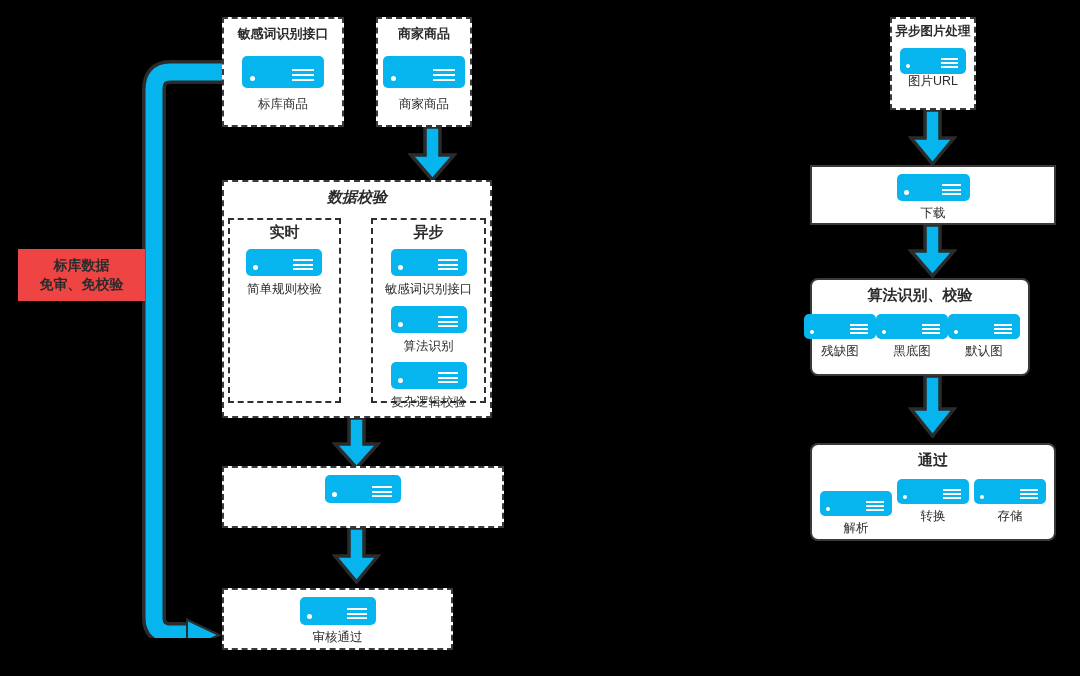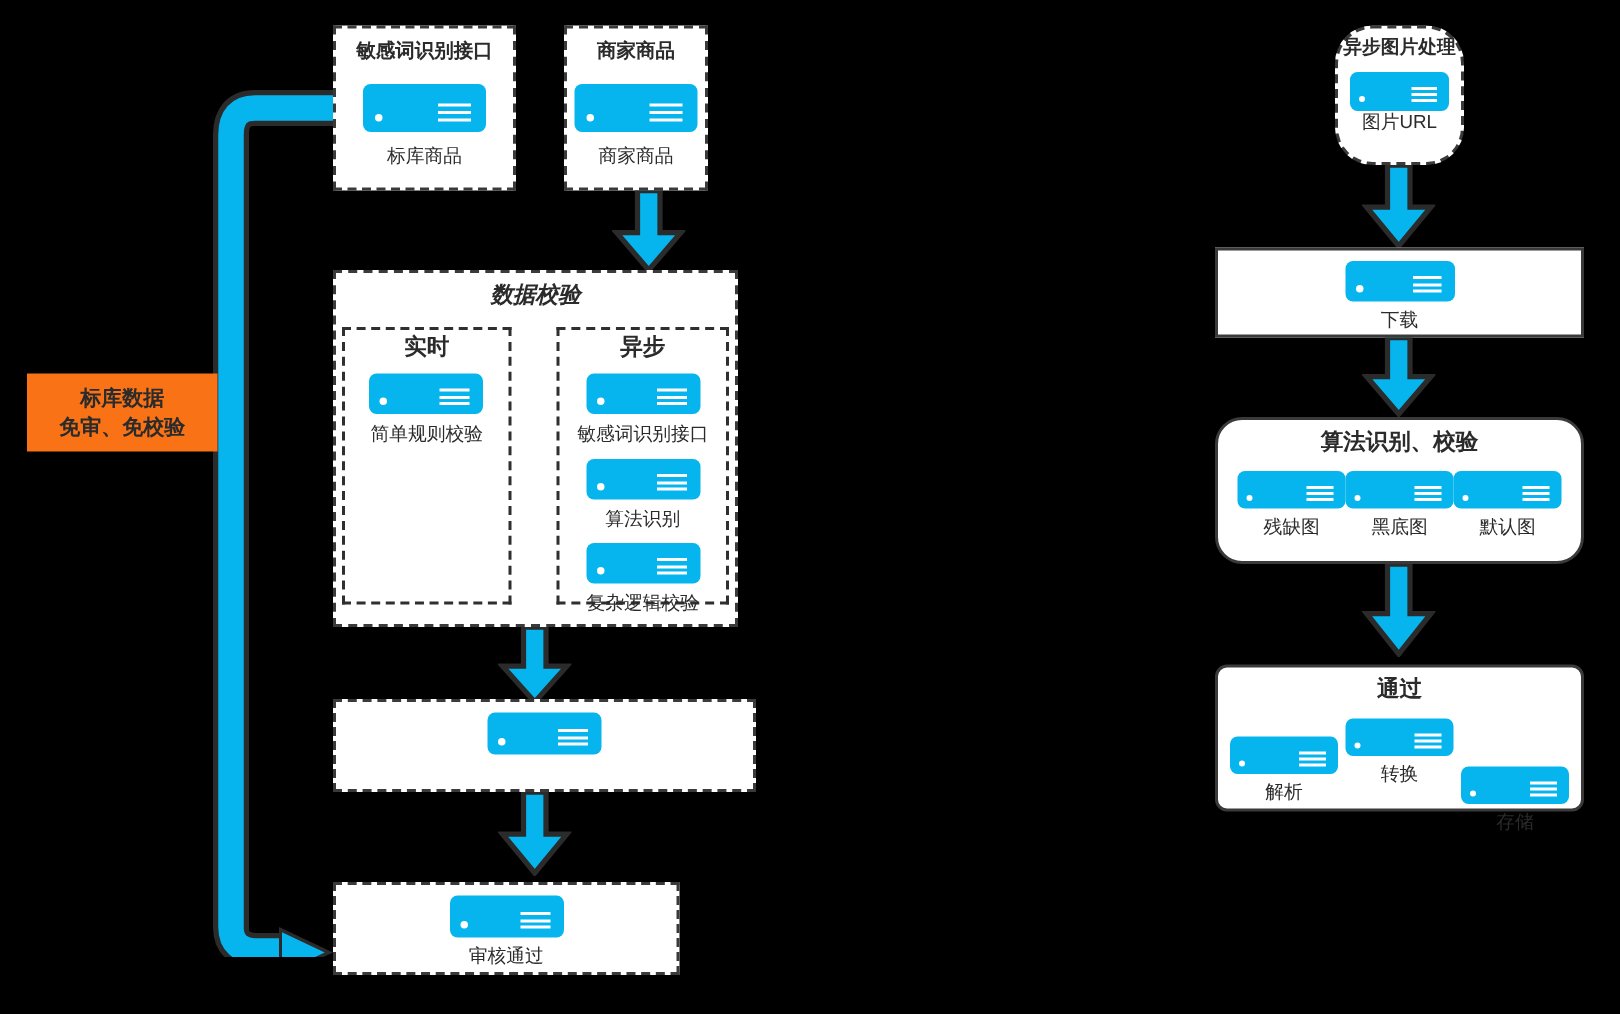--- a/index.html
+++ b/index.html
@@ -85,21 +85,21 @@
 
   
   .pipe {
     position: absolute;
   }
   .pipe svg { display: block; }
 
   
   .tag {
     position: absolute;
-    background: #f97316;
+    background: #ef4444;
     text-align: center;
     font-size: 14px;
     font-weight: bold;
     color: #2b2b2b;
     line-height: 1.35;
     padding: 7px 10px;
     box-sizing: border-box;
     white-space: pre-line;
   }
 
@@ -239,21 +239,21 @@
       <span class="dot" style="left:7px; bottom:6px; width:5px; height:5px;"></span>
       <span class="bars" style="right:9px; bottom:6px; width:20px; height:11px;">
         <i style="height:2px;"></i>
           <i style="height:2px;"></i>
           <i style="height:2px;"></i>
       </span>
     </div>
     <div class="node-caption" style="margin-top:5px;">审核通过</div>
   </div>
 
-  <div class="node dashed" style="left:890px; top:17px; width:86px; height:93px;border-radius:25px;">
+  <div class="node dashed" style="left:890px; top:17px; width:86px; height:93px;">
     <div class="node-title" style="margin-top:5px; font-size:12.5px;">异步图片处理</div>
     <div class="srv" style="width:66px; height:26px; margin-top:8px;">
       <span class="dot" style="left:6px; bottom:6px; width:4px; height:4px;"></span>
       <span class="bars" style="right:8px; bottom:6px; width:17px; height:10px;">
         <i style="height:2px;"></i>
           <i style="height:2px;"></i>
           <i style="height:2px;"></i>
       </span>
     </div>
     <div class="node-caption" style="margin-top:0;">图片URL</div>
@@ -276,23 +276,23 @@
     </div>
     <div class="node-caption" style="margin-top:5px;">下载</div>
   </div>
 
   <div class="arrow-down" style="left:908px; top:225px;">
     <svg width="49" height="53" viewBox="0 0 49 53">
       <path d="M 17 0 L 32 0 L 32 26 L 46 26 L 24.5 51 L 3 26 L 17 26 Z" fill="#07b5ee" stroke="#2b2b2b" stroke-width="3.5" stroke-linejoin="miter"></path>
     </svg>
   </div>
 
-  <div class="node solid rounded" style="left:810px; top:278px; width:246px; height:98px;border-radius:18px;">
+  <div class="node solid rounded" style="left:810px; top:278px; width:220px; height:98px;">
     <div class="node-title" style="margin-top:6px; font-size:15px;">算法识别、校验</div>
-    <div style="display:flex; justify-content:center; padding:0 8px; margin-top:9px;">
+    <div style="display:flex; justify-content:flex-end; padding:0 8px; margin-top:9px;">
       <div style="width:72px;">
         <div class="srv" style="width:72px; height:25px;">
           <span class="dot" style="left:6px; bottom:5px; width:4px; height:4px;"></span>
           <span class="bars" style="right:8px; bottom:5px; width:18px; height:10px;">
             <i style="height:2px;"></i>
               <i style="height:2px;"></i>
               <i style="height:2px;"></i>
           </span>
         </div>
         <div class="node-caption" style="margin-top:5px;">残缺图</div>
@@ -346,21 +346,21 @@
         <div class="srv" style="width:72px; height:25px;">
           <span class="dot" style="left:6px; bottom:5px; width:4px; height:4px;"></span>
           <span class="bars" style="right:8px; bottom:5px; width:18px; height:10px;">
             <i style="height:2px;"></i>
               <i style="height:2px;"></i>
               <i style="height:2px;"></i>
           </span>
         </div>
         <div class="node-caption" style="margin-top:5px;">转换</div>
       </div>
-      <div style="width:72px;margin-top:32px;">
+      <div style="width:72px;">
         <div class="srv" style="width:72px; height:25px;">
           <span class="dot" style="left:6px; bottom:5px; width:4px; height:4px;"></span>
           <span class="bars" style="right:8px; bottom:5px; width:18px; height:10px;">
             <i style="height:2px;"></i>
               <i style="height:2px;"></i>
               <i style="height:2px;"></i>
           </span>
         </div>
         <div class="node-caption" style="margin-top:5px;">存储</div>
       </div>

